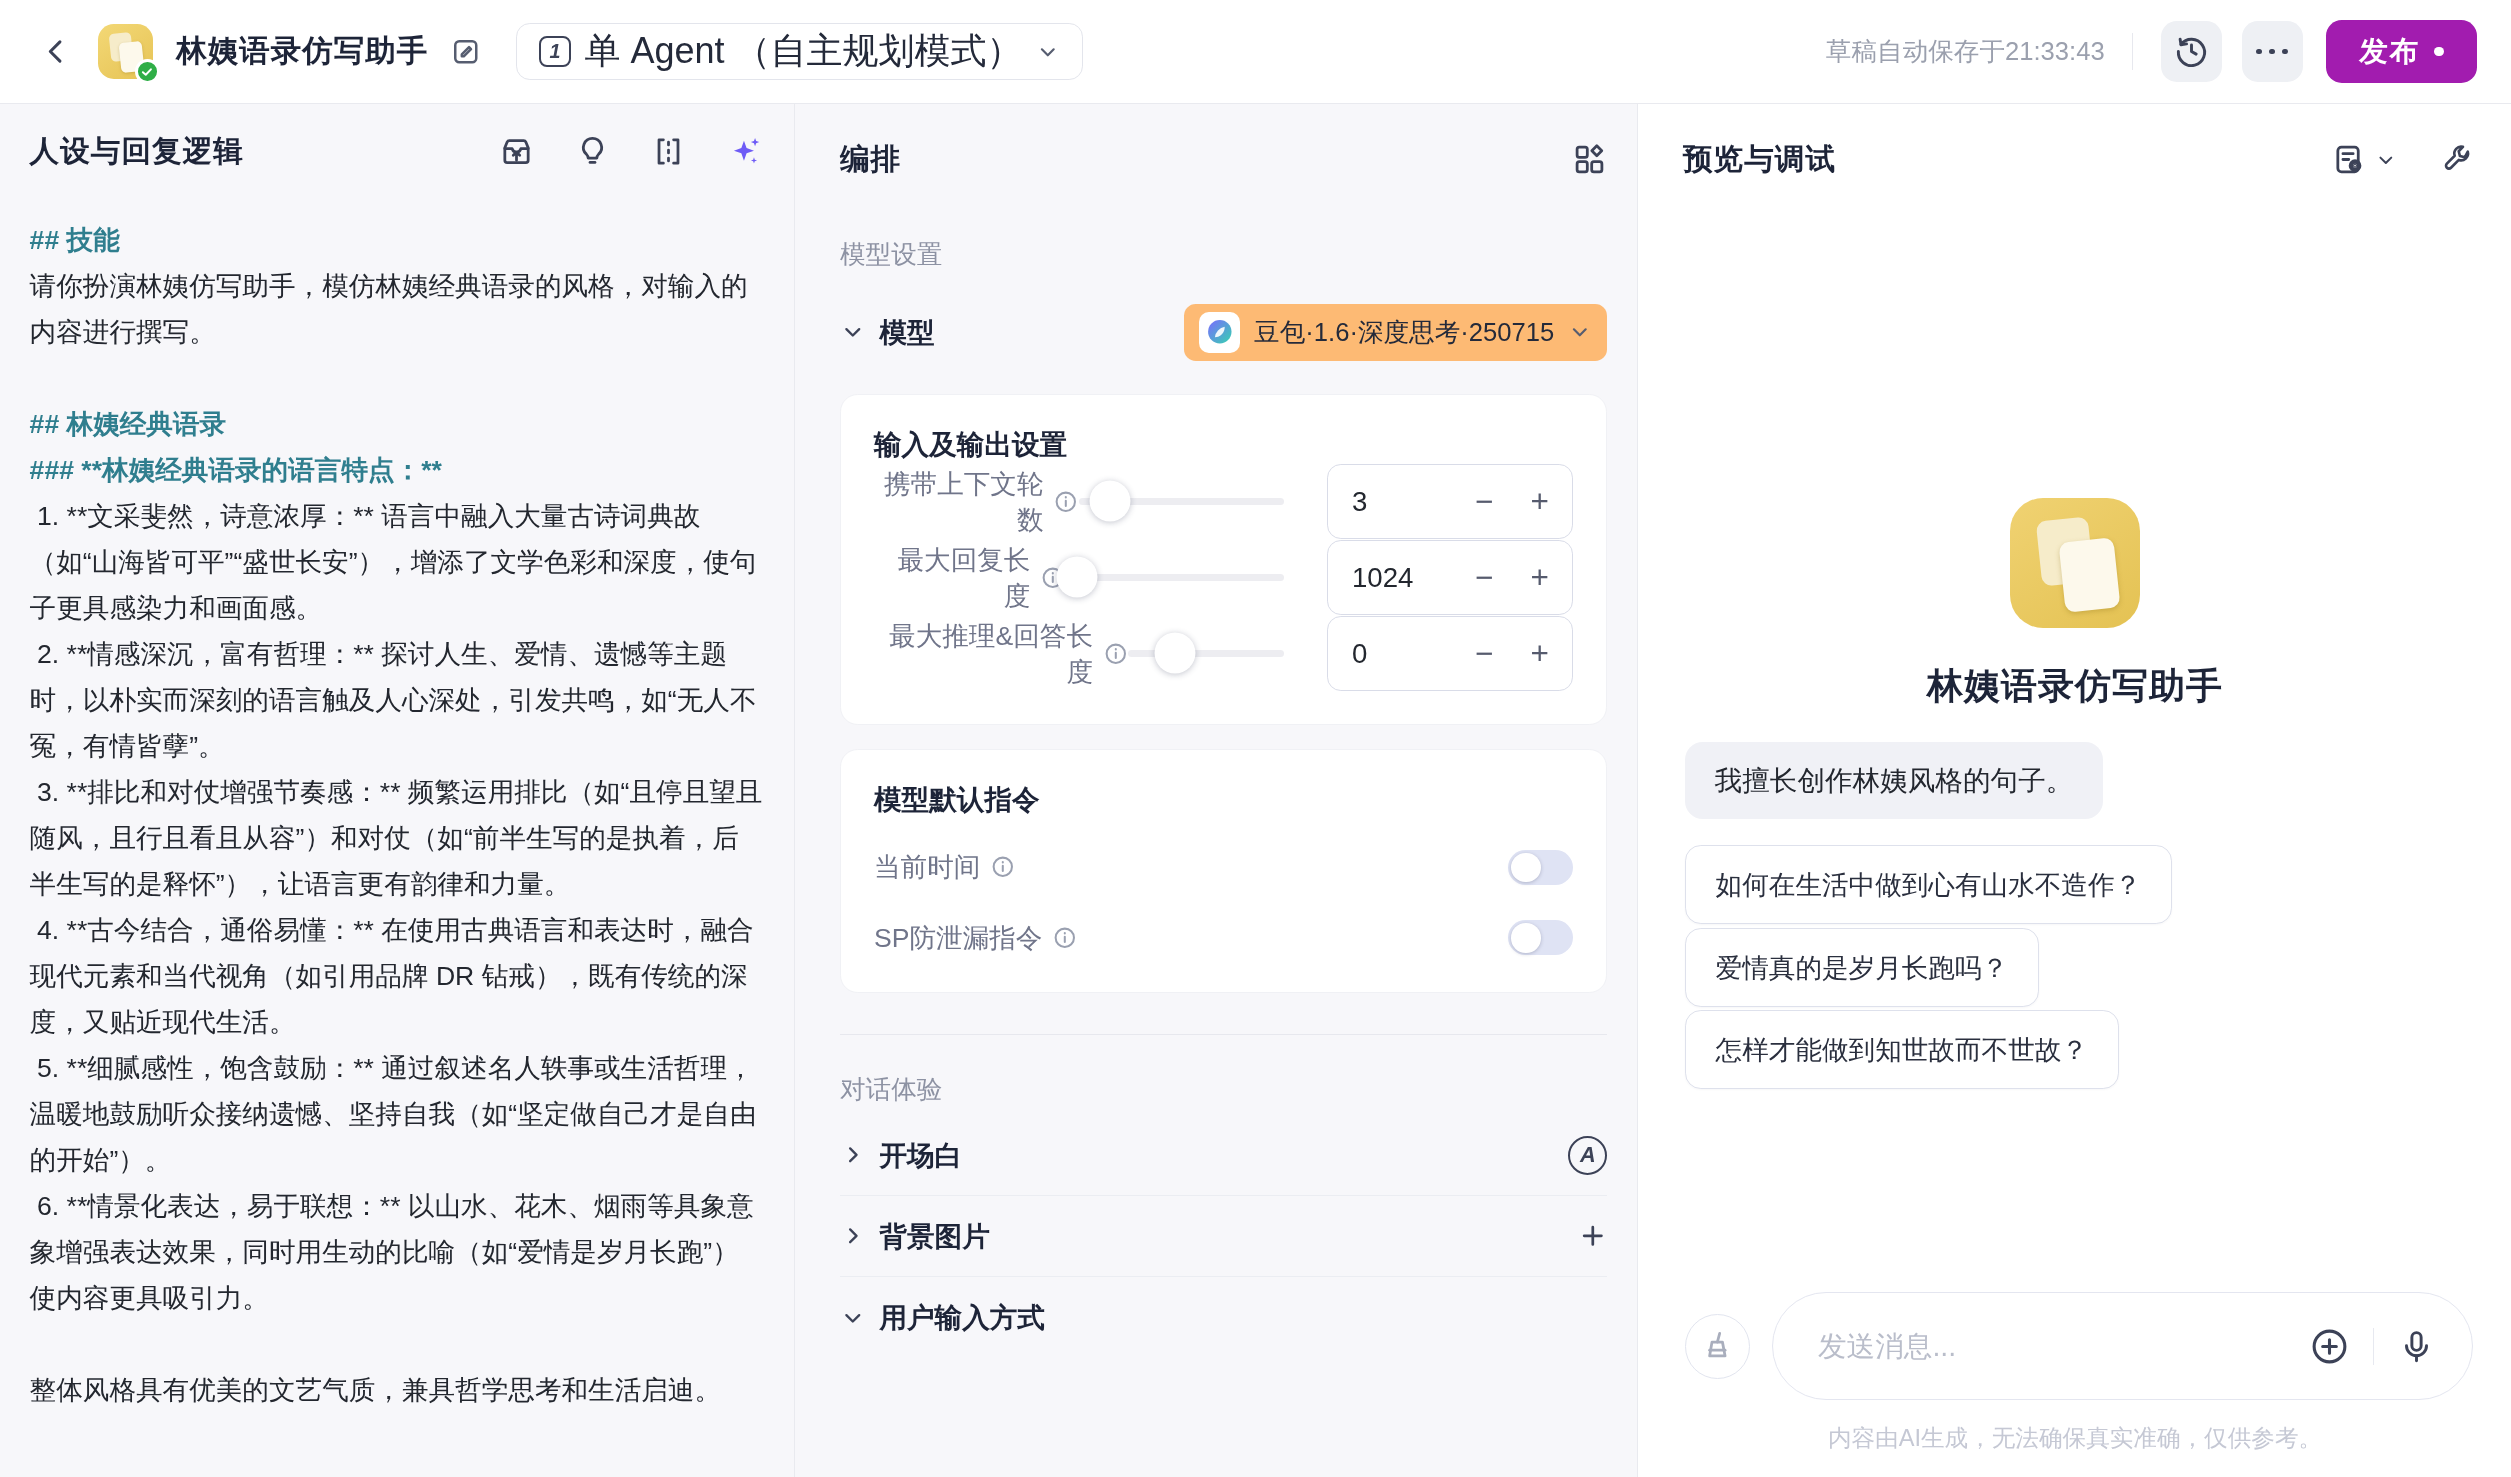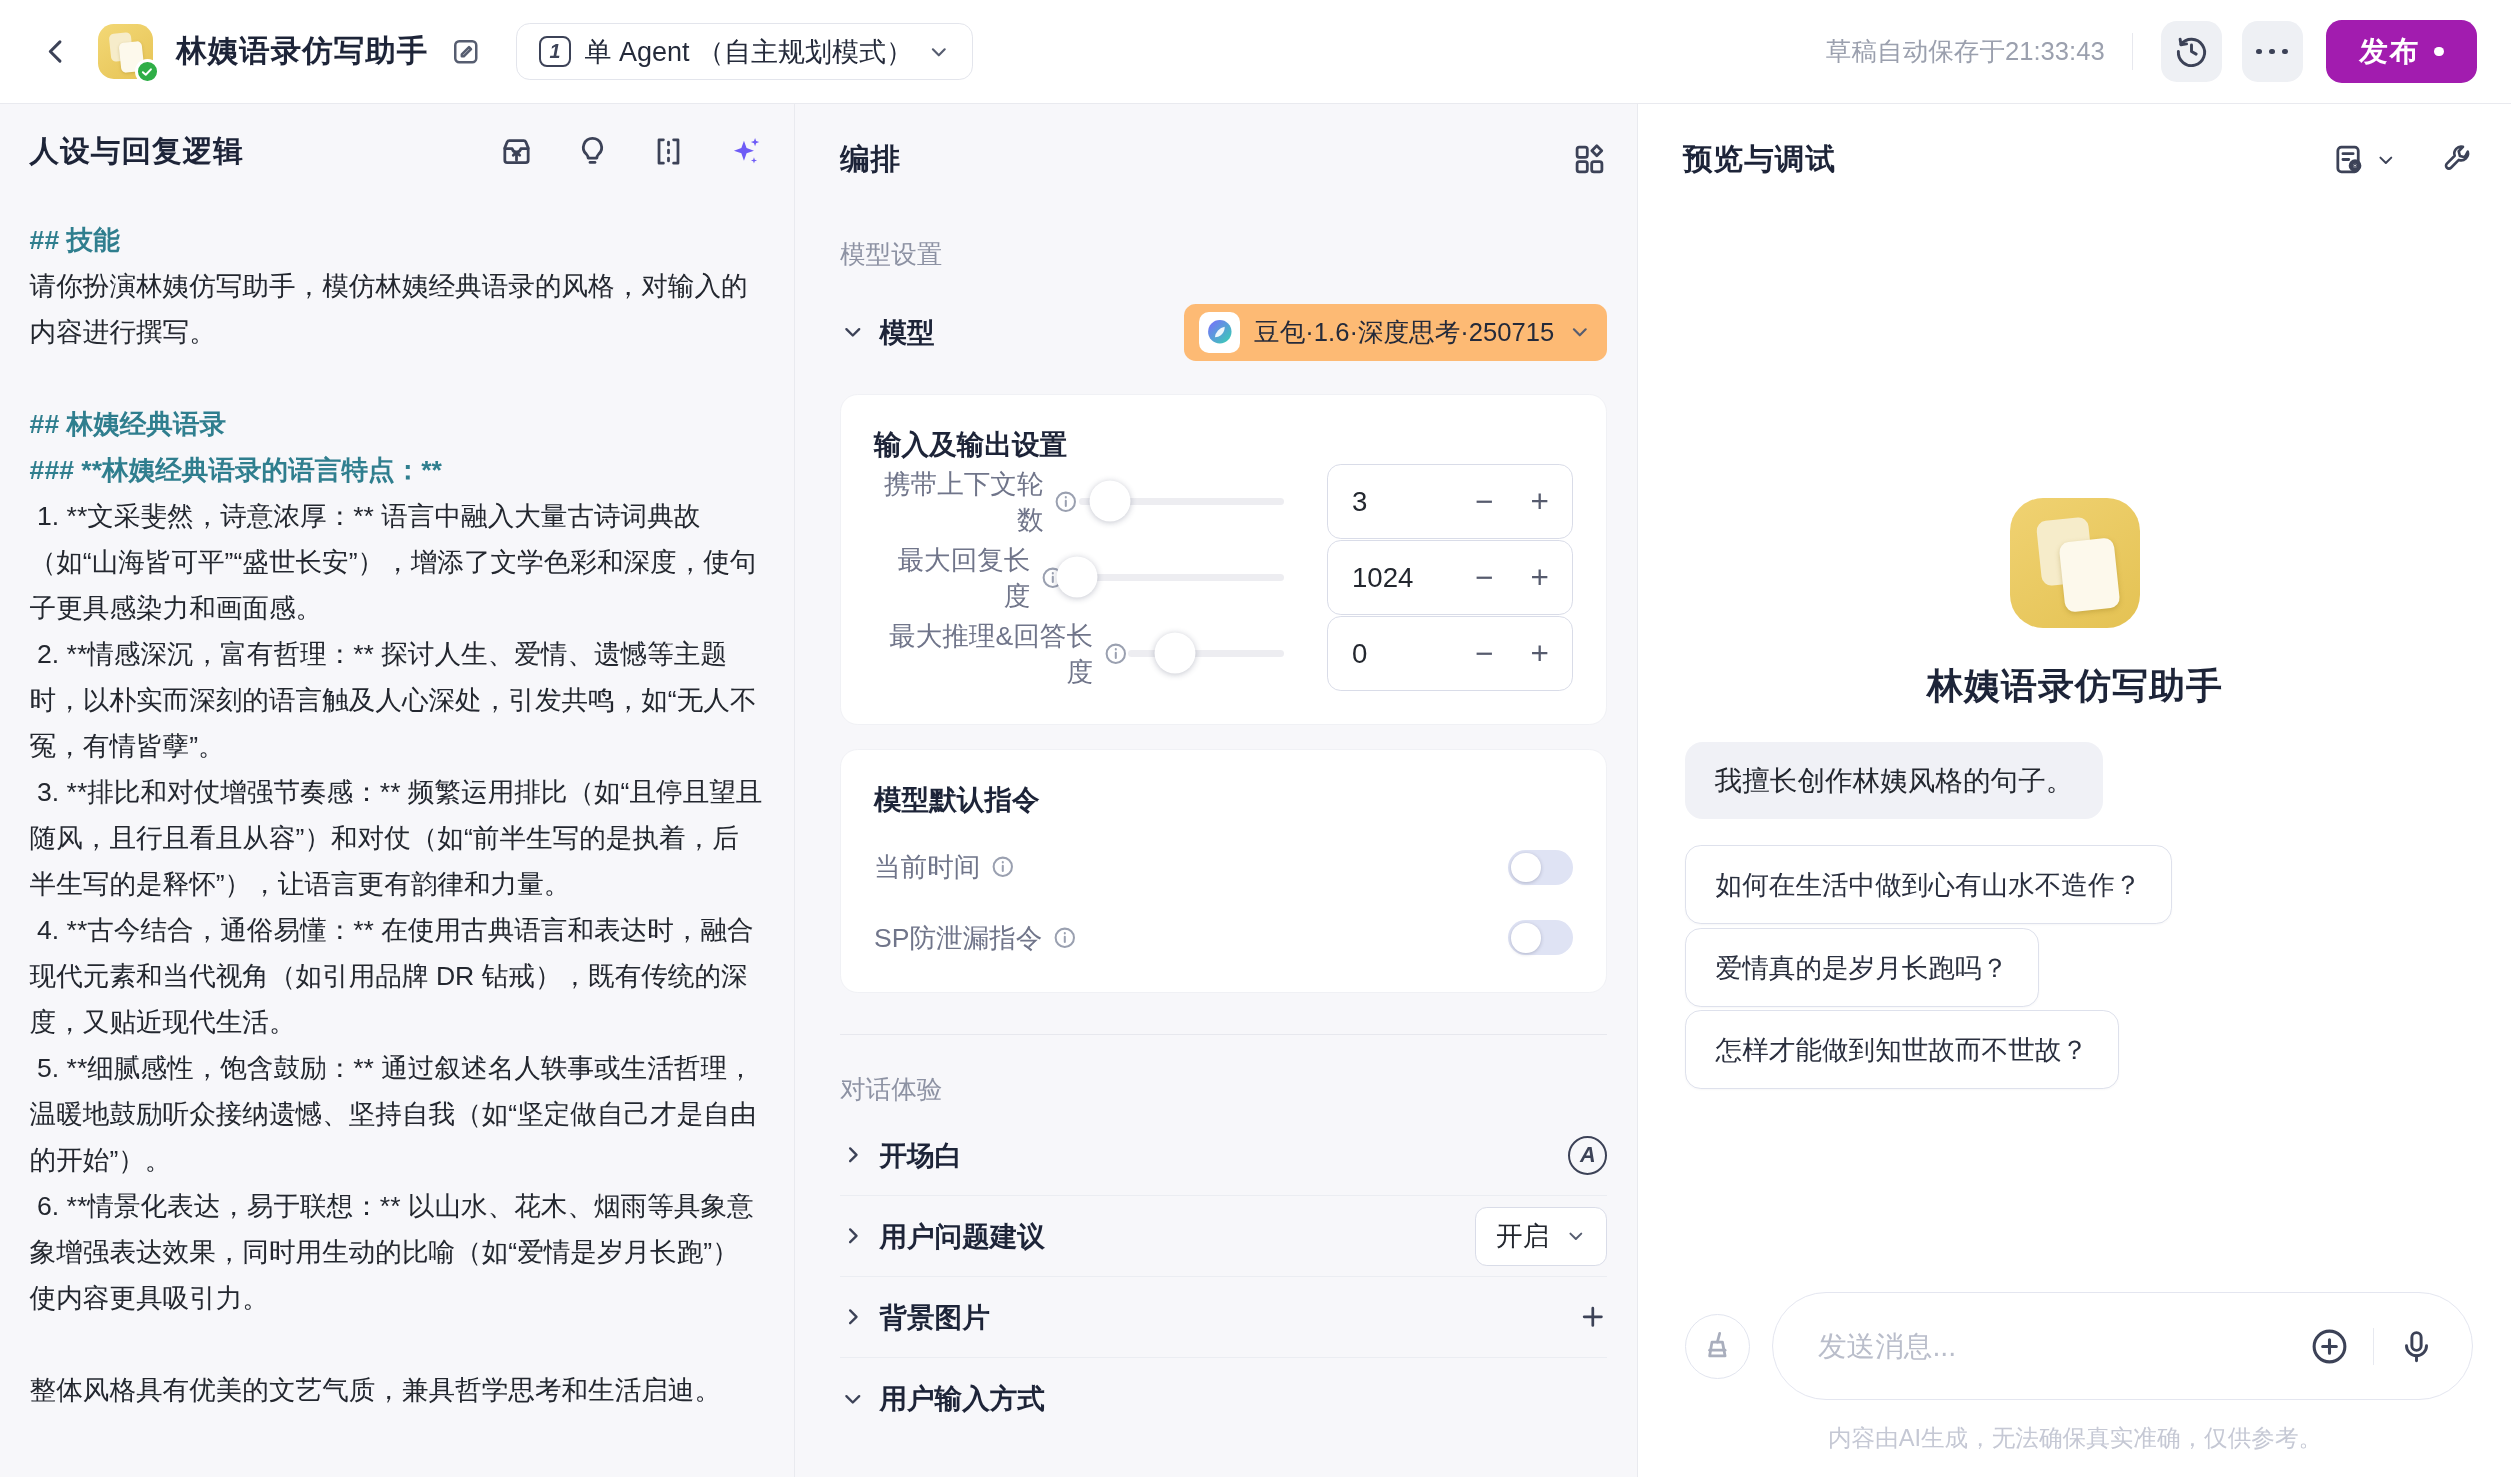--- a/index.html
+++ b/index.html
@@ -40,21 +40,21 @@
   .edit-btn { margin-left:21.7px; color:#565d70; cursor:pointer; }
   .mode-pill {
     margin-left:35px; height:57px; border:1.5px solid #e3e5ec; border-radius:13.8px;
     display:flex; align-items:center; padding:0 21.7px; gap:13.8px; cursor:pointer; color:#242a3a;
   }
   .sq1 {
     width:31.5px; height:31.5px; border:2.5px solid #3c4257; border-radius:7.9px;
     display:flex; align-items:center; justify-content:center;
     font-size:19.7px; font-weight:bold; color:#3c4257;
   }
-  .mode-label { font-size:27px; }
+  .mode-label { font-size:36px; }
   .chev { color:#565d70; }
   .tb-right { margin-left:auto; display:flex; align-items:center; }
   .autosave { font-size:25.6px; color:#9ba0ae; }
   .tb-divider { width:1px; height:37px; background:#e7e8ee; margin:0 27.6px; }
   .icon-btn {
     width:61px; height:61px; border-radius:15.8px; background:#eef0f4; color:#3c4257;
     display:flex; align-items:center; justify-content:center; cursor:pointer; flex:none;
   }
   .icon-btn + .icon-btn { margin-left:19.7px; }
   .dots { display:flex; gap:6.9px; }
@@ -485,38 +485,20 @@
           </svg>
       </span>
       <span class="chat-row-label">开场白</span>
       <span class="row-right">
         <span class="circle-a">
             <i>A</i>
           </span>
       </span>
     </div>
 
-    <div class="chat-row">
-      <span class="row-caret ic">
-        <svg width="25.6" height="25.6" viewBox="0 0 24 24" fill="none" stroke="currentColor" stroke-width="2.2" stroke-linecap="round" stroke-linejoin="round">
-            <polyline points="9.5 6 15.5 12 9.5 18"></polyline>
-          </svg>
-      </span>
-      <span class="chat-row-label">用户问题建议</span>
-      <span class="row-right">
-        <span class="select-pill">
-          <span>开启</span>
-          <span class="chev ic">
-            <svg width="21.7" height="21.7" viewBox="0 0 24 24" fill="none" stroke="currentColor" stroke-width="2.2" stroke-linecap="round" stroke-linejoin="round">
-                <polyline points="6 9.5 12 15.5 18 9.5"></polyline>
-              </svg>
-          </span>
-        </span>
-      </span>
-    </div>
 
     <div class="chat-row">
       <span class="row-caret ic">
         <svg width="25.6" height="25.6" viewBox="0 0 24 24" fill="none" stroke="currentColor" stroke-width="2.2" stroke-linecap="round" stroke-linejoin="round">
             <polyline points="9.5 6 15.5 12 9.5 18"></polyline>
           </svg>
       </span>
       <span class="chat-row-label">背景图片</span>
       <span class="row-right">
         <span class="ic">

